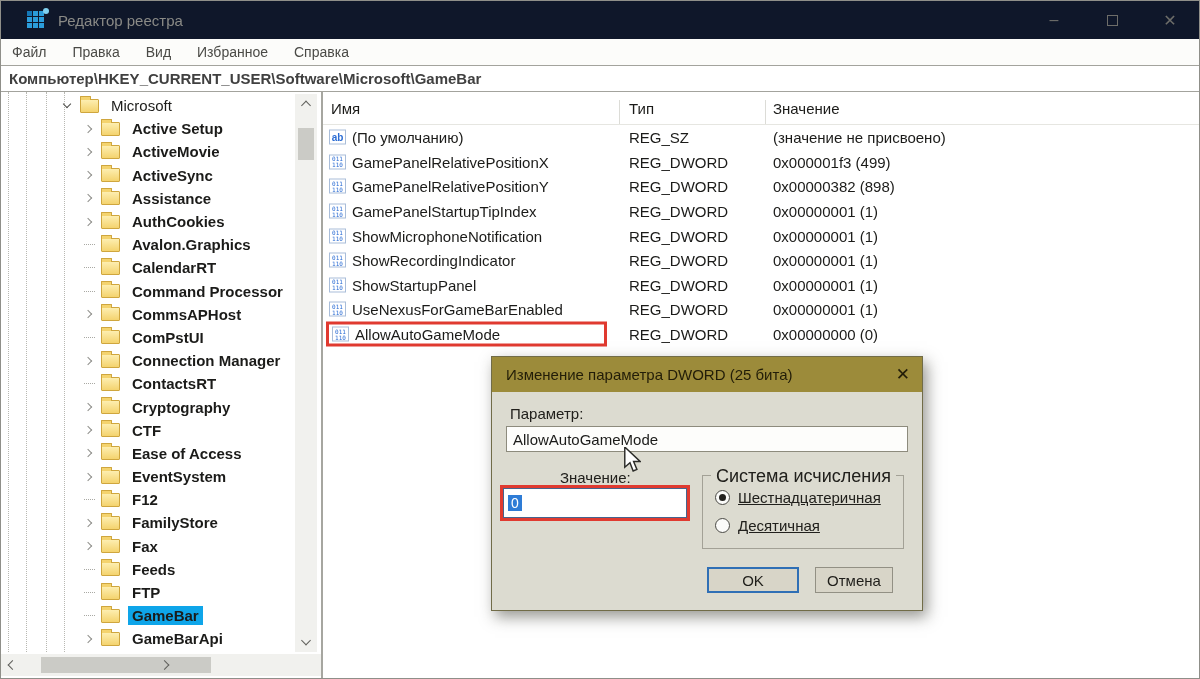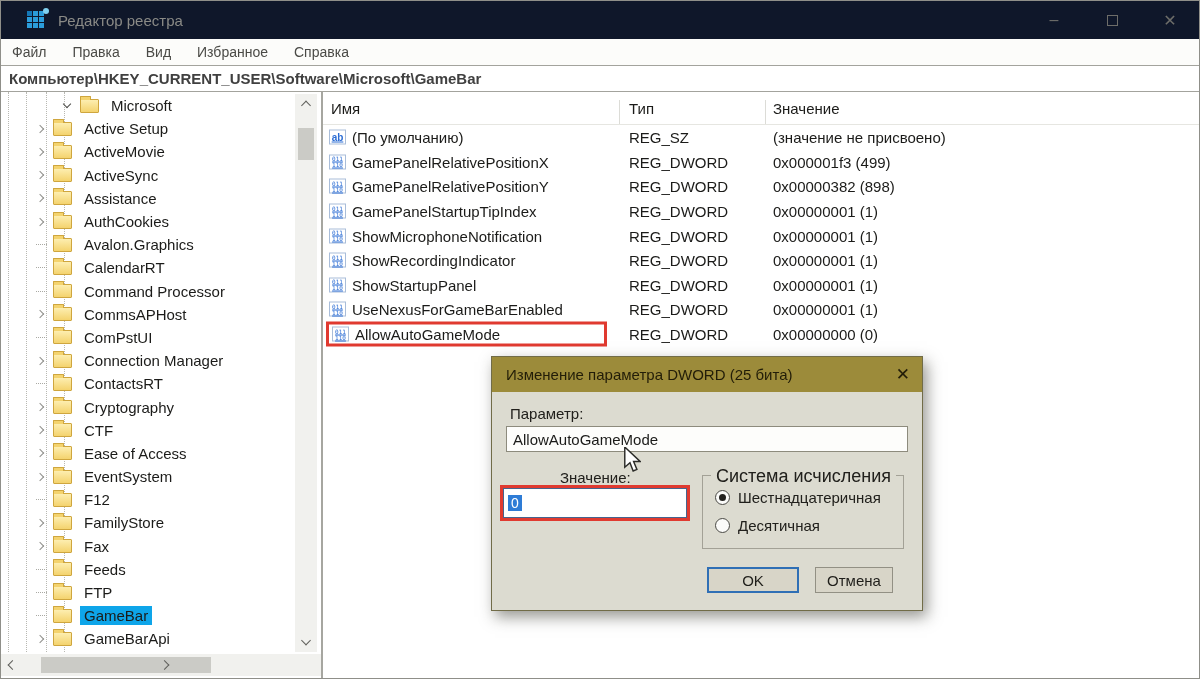--- a/index.html
+++ b/index.html
@@ -31,21 +31,21 @@
   .addressbar input{width:100%;height:100%;border:0;outline:0;font-size:15px;font-weight:600;color:#404040;padding-left:8px;background:transparent;}
 
   
   .main{display:flex;height:586px;}
   .tree{position:relative;width:322px;background:#fff;border-right:2px solid #a6a6a0;overflow:hidden;}
   .guides i{position:absolute;top:0;height:560px;border-left:1px dotted var(--guide);}
   .g1{left:7px}.g2{left:25px}.g3{left:45px}.g4{left:63px}
   .treerows{position:absolute;top:2px;left:0;right:24px;}
   .trow{height:23.2px;display:flex;align-items:center;font-size:15px;color:#1b1b19;white-space:nowrap;}
   .trow.parent{padding-left:34px;margin-left:25px;}
-  .trow.child{padding-left:32px;}
+  .trow.child{padding-left:80px;font-weight:bold;}
   .chevslot{width:16px;display:flex;align-items:center;justify-content:center;flex:0 0 16px;}
   .chev{width:6px;height:6px;border-right:1.6px solid #8f8f8b;border-bottom:1.6px solid #8f8f8b;transform:rotate(-45deg);margin-left:-2px;}
   .chev.open{transform:rotate(45deg);border-color:#4c4c48;margin-top:-3px;}
   .dots{width:11px;height:1px;border-bottom:1px dotted #a9a9a3;}
   .folder{width:19px;height:14px;background:linear-gradient(#fdeeb0,#f4d36e);border:1px solid #cfa63e;border-radius:1px;position:relative;margin:0 8px 0 4px;flex:0 0 19px;}
   .folder::before{content:"";position:absolute;left:-1px;top:-4px;width:9px;height:3px;background:#f4d36e;border:1px solid #cfa63e;border-bottom:0;border-radius:1px 1px 0 0;}
   .tlabel{padding:1px 4px;}
   .trow.selected .tlabel{background:#0ea5e9;}
 
   
@@ -63,39 +63,39 @@
   .list{position:relative;flex:1;background:#fff;font-size:15px;color:#1b1b19;}
   .lheader{position:relative;height:33px;border-bottom:1px solid #e6e6e1;}
   .lheader span{position:absolute;top:8px;}
   .h-name{left:8px}.h-type{left:306px}.h-value{left:450px}
   .hsep{position:absolute;top:3px;height:24px;border-left:1px solid #dcdcd7;}
   .s1{left:296px}.s2{left:442px}
   .lrow{position:relative;height:24.6px;}
   .cell{position:absolute;top:50%;transform:translateY(-50%);white-space:nowrap;}
   .c-name{left:6px;display:flex;align-items:center;gap:6px;}
   .c-type{left:306px}.c-value{left:450px}
-  .regicon{width:17px;height:15px;border:1px solid #a9bdd9;background:#fff;display:flex;flex-direction:column;align-items:center;justify-content:center;line-height:1;flex:0 0 17px;text-decoration:underline;}
+  .regicon{width:17px;height:15px;border:1px solid #a9bdd9;background:#fff;display:flex;flex-direction:column;align-items:center;justify-content:center;line-height:1;flex:0 0 17px;}
   .regicon.sz{font-size:10px;color:#2b6cd4;font-weight:700;}
   .regicon.dw{font-size:6px;color:#2b6cd4;font-family:"DejaVu Sans Mono",monospace;}
   .redbox-name{border:3px solid var(--red);width:281px;padding:1px 3px;margin-left:-3px;}
 
   
   .dialog{position:absolute;left:490px;top:355px;width:432px;height:255px;border:1px solid #716c48;background:var(--dlg-body);box-shadow:4px 6px 14px rgba(50,50,40,.5);}
   .dtitle{height:35px;background:var(--dlg-title);display:flex;align-items:center;color:#221d08;font-size:15px;padding-left:14px;}
   .dclose{margin-left:auto;margin-right:12px;font-size:17px;color:#221d08;}
   .dbody{position:relative;height:219px;font-size:15px;color:#21201c;}
   .lbl-param{position:absolute;left:18px;top:13px;}
   .param-input{position:absolute;left:14px;top:34px;width:402px;height:26px;background:#fdfdfb;border:1px solid #8d8b7d;font-size:15px;color:#1b1b19;padding-left:6px;}
   .lbl-value{position:absolute;left:26px;top:77px;margin-left:42px;}
   .redwrap{position:absolute;left:8px;top:93px;width:190px;height:36px;border:3px solid var(--red);background:#fff;}
   .val-input{width:100%;height:100%;border:1px solid #46648e;background:#fff;display:flex;align-items:center;padding-left:4px;font-size:14px;}
   .sel{background:#2e7cd6;color:#fff;padding:0 3px;}
   .groupbox{position:absolute;left:210px;top:83px;width:202px;height:74px;border:1px solid #a3a196;}
   .gtitle{position:absolute;left:8px;top:-10px;background:var(--dlg-body);padding:0 5px;font-size:18px;}
-  .radio-row{position:absolute;left:12px;display:flex;align-items:center;gap:8px;}
+  .radio-row{position:absolute;left:12px;display:flex;align-items:center;gap:8px;text-decoration:underline;}
   .r1{top:13px}.r2{top:41px}
   .radio{width:15px;height:15px;border-radius:50%;border:1px solid #494944;background:#fbfbf9;position:relative;flex:0 0 15px;}
   .radio.on::after{content:"";position:absolute;left:3px;top:3px;width:7px;height:7px;border-radius:50%;background:#23221f;}
   .btn{position:absolute;top:175px;height:26px;font-size:15px;display:flex;align-items:center;justify-content:center;background:#d8d5c8;color:#1f1e1a;}
   .btn-ok{left:215px;width:92px;border:2px solid var(--accent);}
   .btn-cancel{left:323px;width:78px;border:1px solid #929084;}
 
   
   .cursor{position:absolute;left:622px;top:446px;z-index:50;}
 </style>

